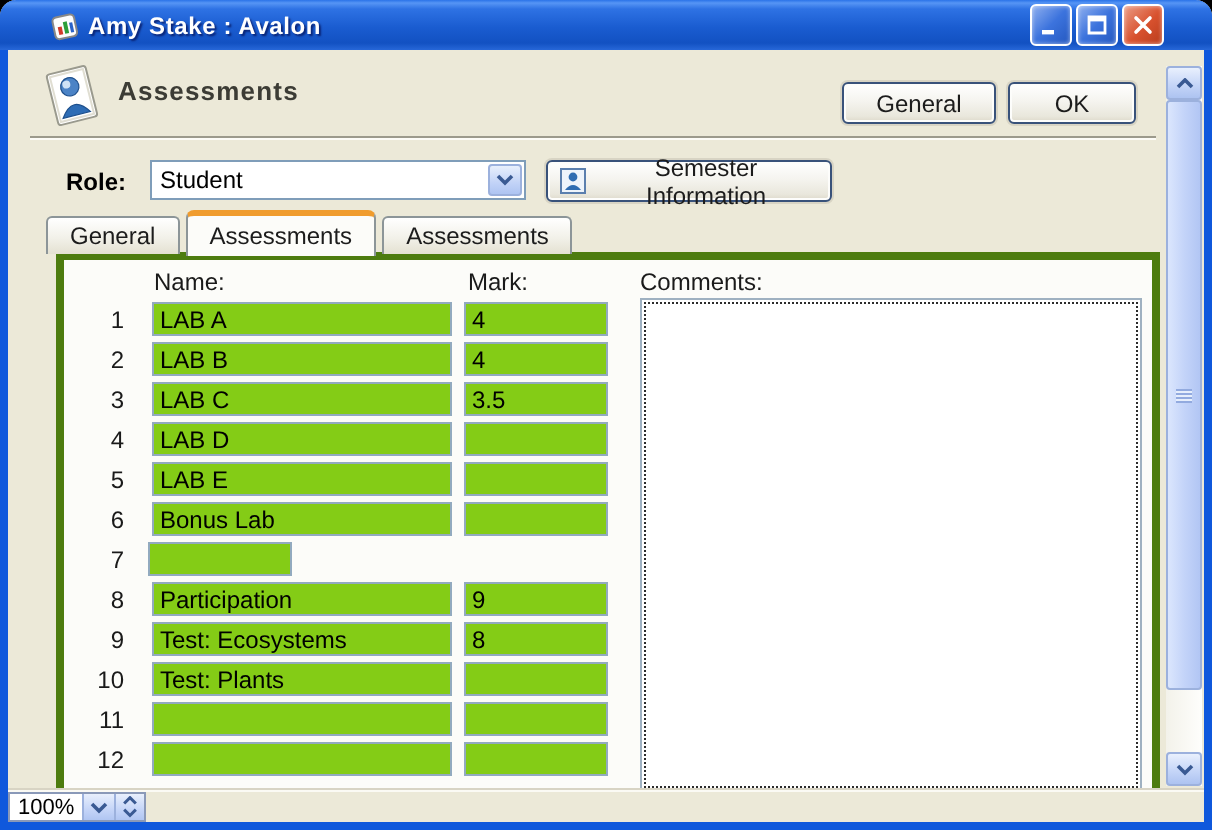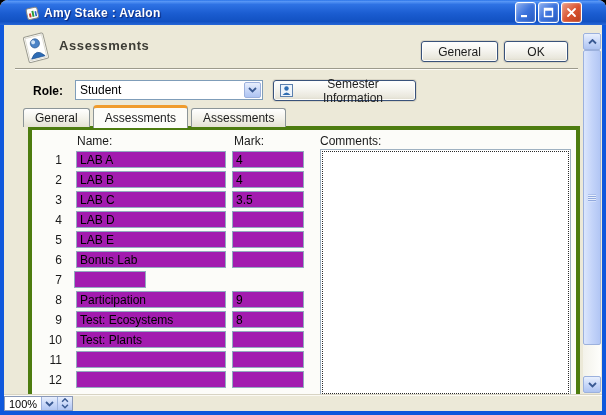--- a/index.html
+++ b/index.html
@@ -41,21 +41,21 @@
   .tab{height:19px;padding:0 11px;margin-right:3px;font-size:12px;color:#1c1c1c;display:flex;align-items:center;
     background:linear-gradient(180deg,#ffffff 0%,#f2f1e9 55%,#e4e1d2 100%);border:1px solid #8c9598;border-bottom:none;border-radius:3px 3px 0 0;}
   .tab.active{height:23px;background:#fcfcf9;border-top:3px solid #f09c2e;border-radius:4px 4px 0 0;position:relative;z-index:4;margin-bottom:-1px;padding-bottom:1px;}
   
   #panel{position:absolute;left:24px;top:101px;width:552px;height:272px;background:#fcfcf9;border:4px solid #4d7c0f;z-index:2;}
   .col-label{position:absolute;top:4px;font-size:12px;color:#1a1a1a;}
   #lbl-name{left:45px;} #lbl-mark{left:202px;} #lbl-comments{left:288px;}
   #rows{position:absolute;left:0;top:21px;}
   .trow{display:flex;align-items:center;height:17px;margin-bottom:3px;}
   .rownum{width:36px;text-align:right;padding-right:6px;font-size:12px;color:#1a1a1a;}
-  .cell-input{height:17px;border:1px solid #92aabf;background:#a21caf;font-family:"Liberation Sans",sans-serif;font-size:12px;padding:0 3px;color:#000;}
+  .cell-input{height:17px;border:1px solid #92aabf;background:#84cc16;font-family:"Liberation Sans",sans-serif;font-size:12px;padding:0 3px;color:#000;}
   .name-in{width:150px;margin-left:8px;}
   .mark-in{width:72px;margin-left:6px;}
   #comments-wrap{position:absolute;left:288px;top:19px;width:251px;height:247px;border:1px solid #9fb1c1;background:#fff;padding:1px;}
   #comments-area{width:100%;height:100%;border:1px dotted #2b2b2b;resize:none;outline:none;background:#fff;font-family:"Liberation Sans",sans-serif;font-size:12px;padding:2px;}
   
   #statusbar{position:absolute;left:0;bottom:0;width:100%;height:17px;background:#ece9d8;border-top:1px solid #d8d4c4;box-shadow:inset 0 1px 0 #fbfaf4;display:flex;align-items:stretch;z-index:5;}
   #zoom-widget{display:flex;align-items:stretch;border:1px solid #8a99b8;background:#fff;height:15px;margin-top:1px;}
   #zoom-value{font-size:11px;padding:1px 4px 0 4px;color:#000;}
   .zoom-btn{width:16px;border-left:1px solid #9cb1dd;background:linear-gradient(180deg,#e8effc,#c5d5f8 60%,#b0c5f2);display:flex;align-items:center;justify-content:center;}
   .zoom-stepper{width:15px;border-left:1px solid #9cb1dd;background:linear-gradient(180deg,#e8effc,#c5d5f8 60%,#b0c5f2);display:flex;flex-direction:column;align-items:center;justify-content:center;gap:1px;}

